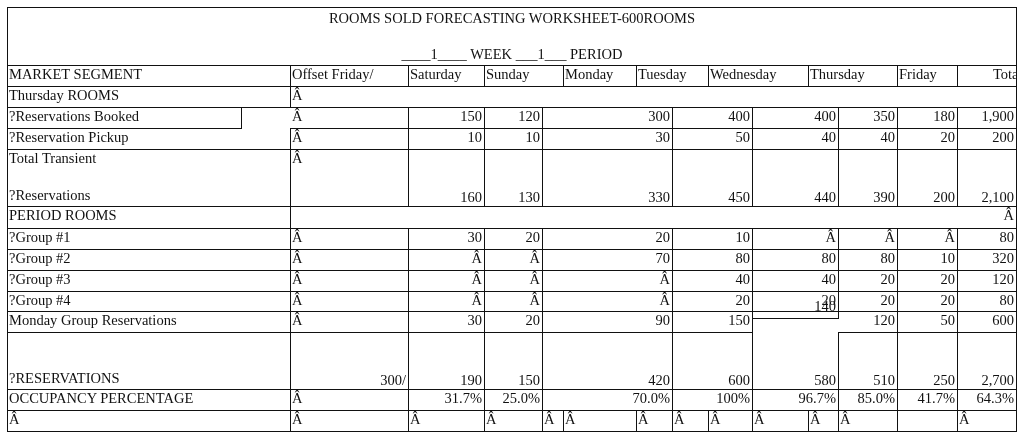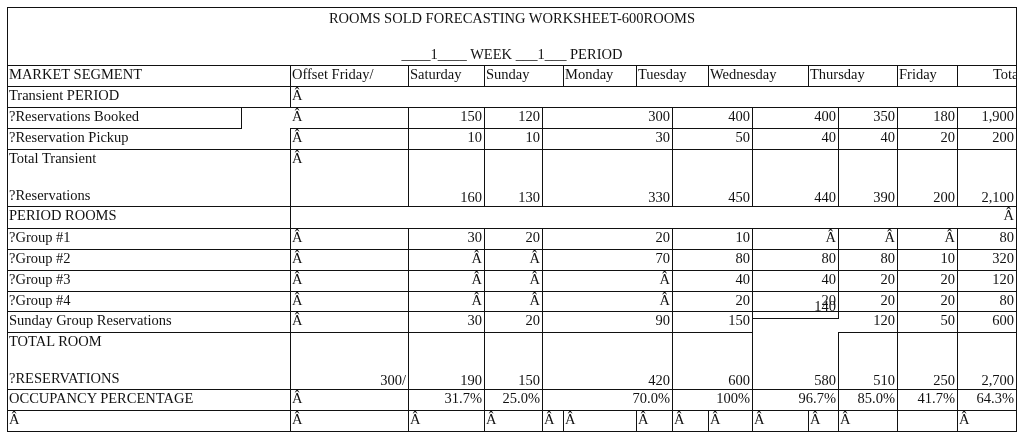--- a/index.html
+++ b/index.html
@@ -28,21 +28,21 @@
 <div class="c l" style="left:290px;top:65px;width:119px;height:22px;">Offset Friday/</div>
 <div class="c l" style="left:408px;top:65px;width:77px;height:22px;">Saturday</div>
 <div class="c l" style="left:484px;top:65px;width:80px;height:22px;">Sunday</div>
 <div class="c l" style="left:563px;top:65px;width:74px;height:22px;">Monday</div>
 <div class="c l" style="left:636px;top:65px;width:73px;height:22px;">Tuesday</div>
 <div class="c l" style="left:708px;top:65px;width:101px;height:22px;">Wednesday</div>
 <div class="c l" style="left:808px;top:65px;width:90px;height:22px;">Thursday</div>
 <div class="c l" style="left:897px;top:65px;width:61px;height:22px;">Friday</div>
 <div class="c l" style="left:957px;top:65px;width:60px;height:22px;padding-left:36px;">Total</div>
 
-<div class="c l" style="left:7px;top:86px;width:284px;height:22px;">Transient PERIOD</div>
+<div class="c l" style="left:7px;top:86px;width:284px;height:22px;">Thursday ROOMS</div>
 <div class="c l" style="left:290px;top:86px;width:727px;height:22px;">Â</div>
 
 <div class="c l" style="left:7px;top:107px;width:235px;height:22px;">?Reservations Booked</div>
 <div class="c l" style="left:290px;top:107px;width:119px;height:22px;">Â</div>
 <div class="c r" style="left:408px;top:107px;width:77px;height:22px;">150</div>
 <div class="c r" style="left:484px;top:107px;width:59px;height:22px;">120</div>
 <div class="c r" style="left:542px;top:107px;width:131px;height:22px;">300</div>
 <div class="c r" style="left:672px;top:107px;width:81px;height:22px;">400</div>
 <div class="c r" style="left:752px;top:107px;width:87px;height:22px;">400</div>
 <div class="c r" style="left:838px;top:107px;width:60px;height:22px;">350</div>
@@ -114,33 +114,32 @@
 <div class="c l" style="left:290px;top:291px;width:119px;height:21px;">Â</div>
 <div class="c r" style="left:408px;top:291px;width:77px;height:21px;">Â</div>
 <div class="c r" style="left:484px;top:291px;width:59px;height:21px;">Â</div>
 <div class="c r" style="left:542px;top:291px;width:131px;height:21px;">Â</div>
 <div class="c r" style="left:672px;top:291px;width:81px;height:21px;">20</div>
 <div class="c r" style="left:752px;top:291px;width:87px;height:21px;">20</div>
 <div class="c r" style="left:838px;top:291px;width:60px;height:21px;">20</div>
 <div class="c r" style="left:897px;top:291px;width:61px;height:21px;">20</div>
 <div class="c r" style="left:957px;top:291px;width:60px;height:21px;">80</div>
 
-<div class="c l" style="left:7px;top:311px;width:284px;height:22px;">Sunday Group Reservations</div>
+<div class="c l" style="left:7px;top:311px;width:284px;height:22px;">Monday Group Reservations</div>
 <div class="c l" style="left:290px;top:311px;width:119px;height:22px;">Â</div>
 <div class="c r" style="left:408px;top:311px;width:77px;height:22px;">30</div>
 <div class="c r" style="left:484px;top:311px;width:59px;height:22px;">20</div>
 <div class="c r" style="left:542px;top:311px;width:131px;height:22px;">90</div>
 <div class="c r" style="left:672px;top:311px;width:81px;height:22px;">150</div>
 <div class="c r" style="left:752px;top:297px;width:87px;height:22px;">140</div>
 <div class="c r" style="left:838px;top:311px;width:60px;height:22px;">120</div>
 <div class="c r" style="left:897px;top:311px;width:61px;height:22px;">50</div>
 <div class="c r" style="left:957px;top:311px;width:60px;height:22px;">600</div>
 
 <div class="c l" style="left:7px;top:332px;width:284px;height:58px;">
-  <div>TOTAL ROOM</div>
   <div style="position:absolute;left:2px;bottom:2px;">?RESERVATIONS</div>
 </div>
 <div class="c bot r" style="left:290px;top:332px;width:119px;height:58px;">300/</div>
 <div class="c bot r" style="left:408px;top:332px;width:77px;height:58px;">190</div>
 <div class="c bot r" style="left:484px;top:332px;width:59px;height:58px;">150</div>
 <div class="c bot r" style="left:542px;top:332px;width:131px;height:58px;">420</div>
 <div class="c bot r" style="left:672px;top:332px;width:81px;height:58px;">600</div>
 <div class="c bot r" style="left:752px;top:332px;width:87px;height:58px;">580</div>
 <div class="c bot r" style="left:838px;top:332px;width:60px;height:58px;">510</div>
 <div class="c bot r" style="left:897px;top:332px;width:61px;height:58px;">250</div>

